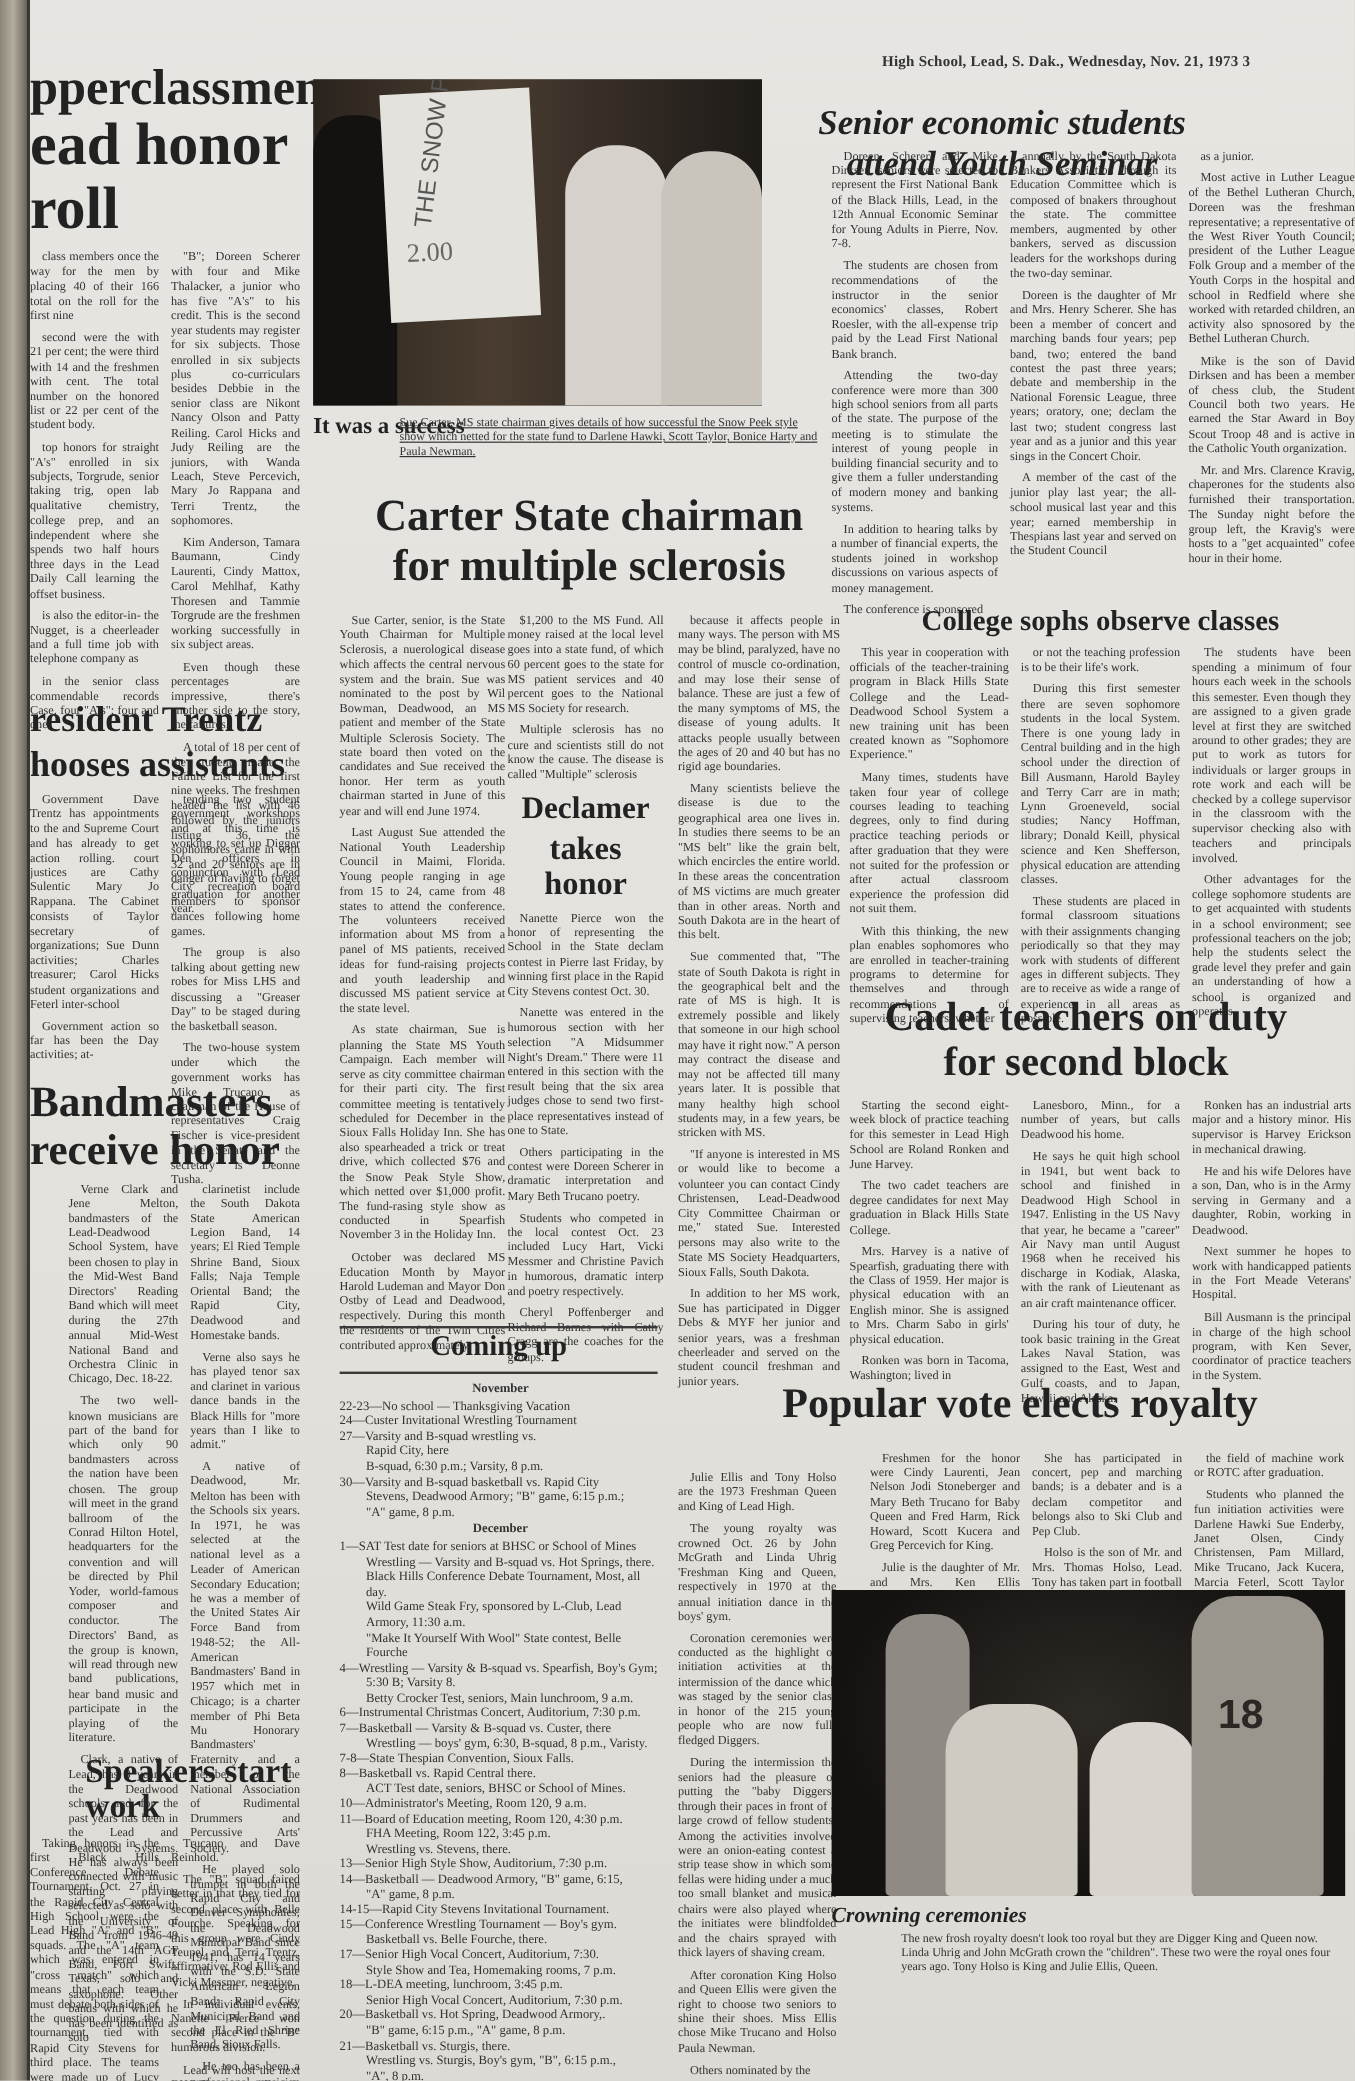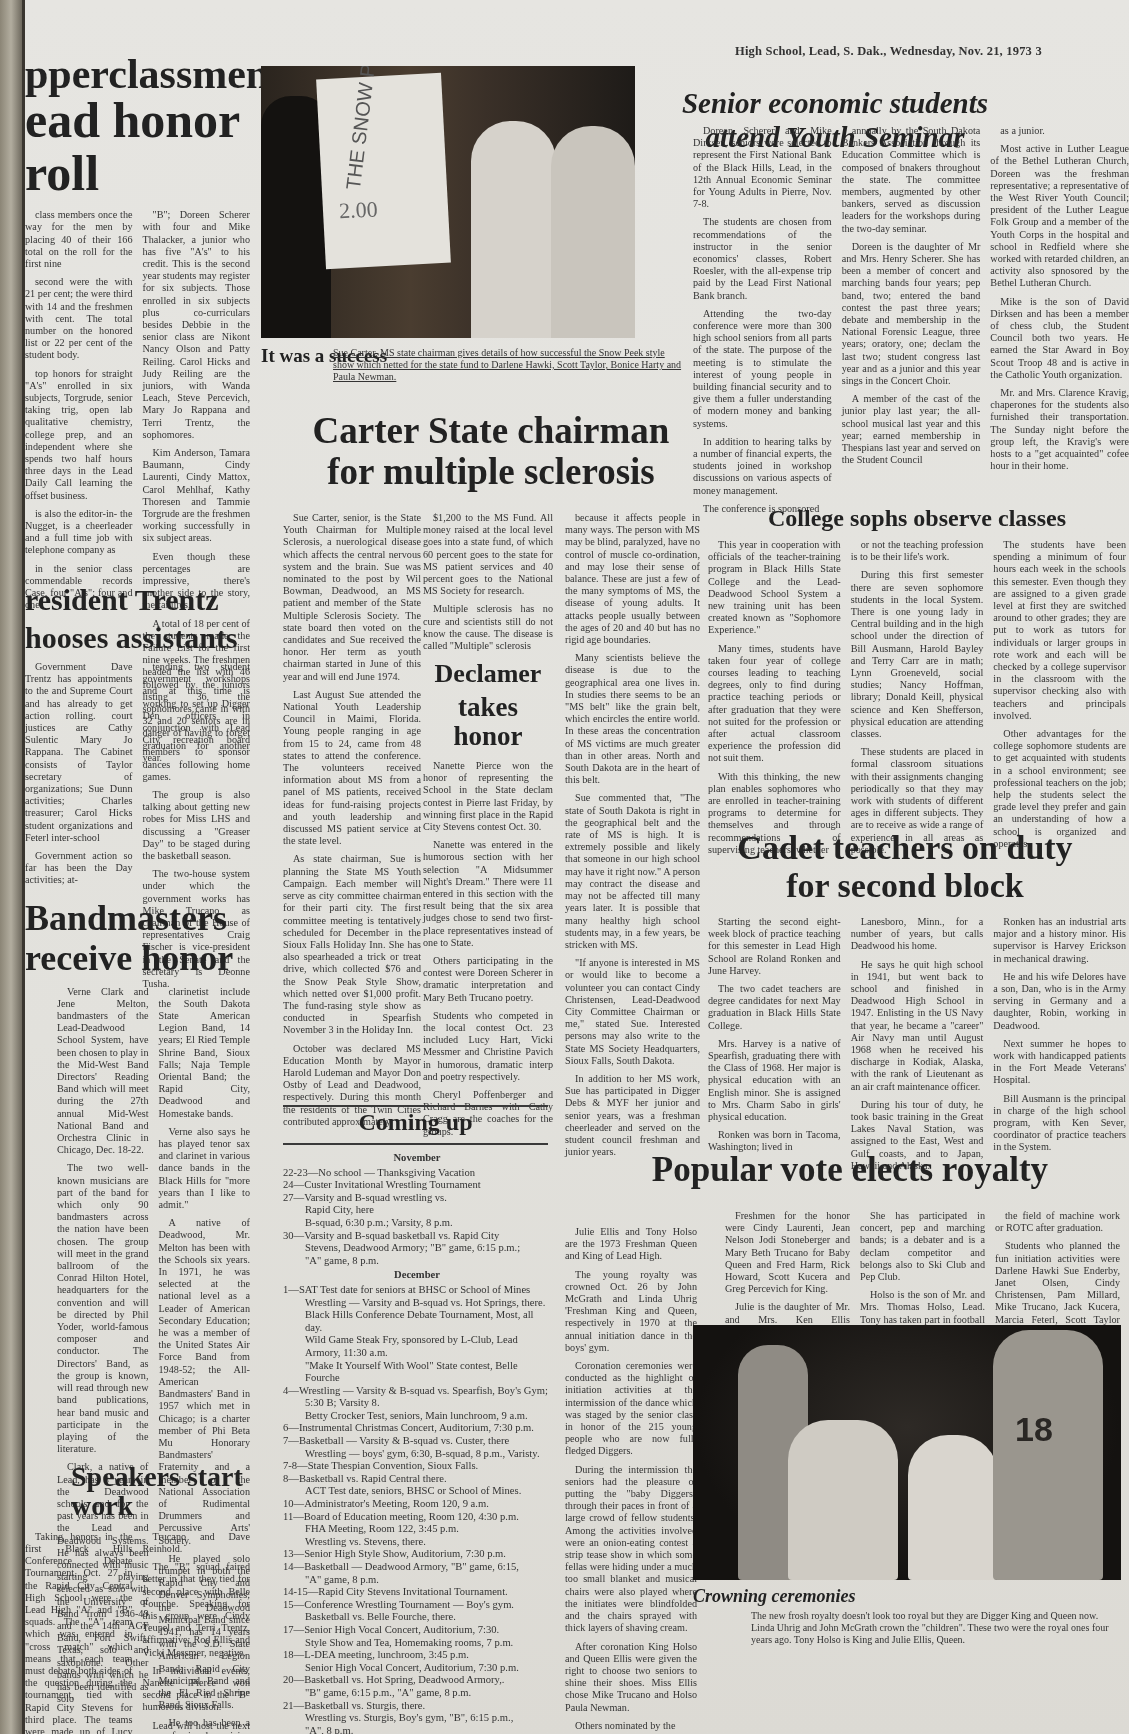--- a/index.html
+++ b/index.html
@@ -154,21 +154,21 @@
   </div>
 
   <div class="abs" style="left:660px;top:830px;width:440px;text-align:center;">
     <h1 class="hl" style="font-size:34px;">Cadet teachers on duty</h1>
     <h1 class="hl" style="font-size:34px;margin-top:2px;">for second block</h1>
   </div>
   <div class="abs cols" style="left:683px;top:916px;width:418px;">
     <div class="col">
       <p>Starting the second eight-week block of practice teaching for this semester in Lead High School are Roland Ronken and June Harvey.</p>
       <p>The two cadet teachers are degree candidates for next May graduation in Black Hills State College.</p>
-      <p>Mrs. Harvey is a native of Spearfish, graduating there with the Class of 1968. Her major is physical education with an English minor. She is assigned to Mrs. Charm Sabo in girls' physical education.</p>
+      <p>Mrs. Harvey is a native of Spearfish, graduating there with the Class of 1959. Her major is physical education with an English minor. She is assigned to Mrs. Charm Sabo in girls' physical education.</p>
       <p>Ronken was born in Tacoma, Washington; lived in</p>
     </div>
     <div class="col">
       <p>Lanesboro, Minn., for a number of years, but calls Deadwood his home.</p>
       <p>He says he quit high school in 1941, but went back to school and finished in Deadwood High School in 1947. Enlisting in the US Navy that year, he became a "career" Air Navy man until August 1968 when he received his discharge in Kodiak, Alaska, with the rank of Lieutenant as an air craft maintenance officer.</p>
       <p>During his tour of duty, he took basic training in the Great Lakes Naval Station, was assigned to the East, West and Gulf coasts, and to Japan, Hawaii and Alaska.</p>
     </div>
     <div class="col">
       <p>Ronken has an industrial arts major and a history minor. His supervisor is Harvey Erickson in mechanical drawing.</p>
       <p>He and his wife Delores have a son, Dan, who is in the Army serving in Germany and a daughter, Robin, working in Deadwood.</p>

